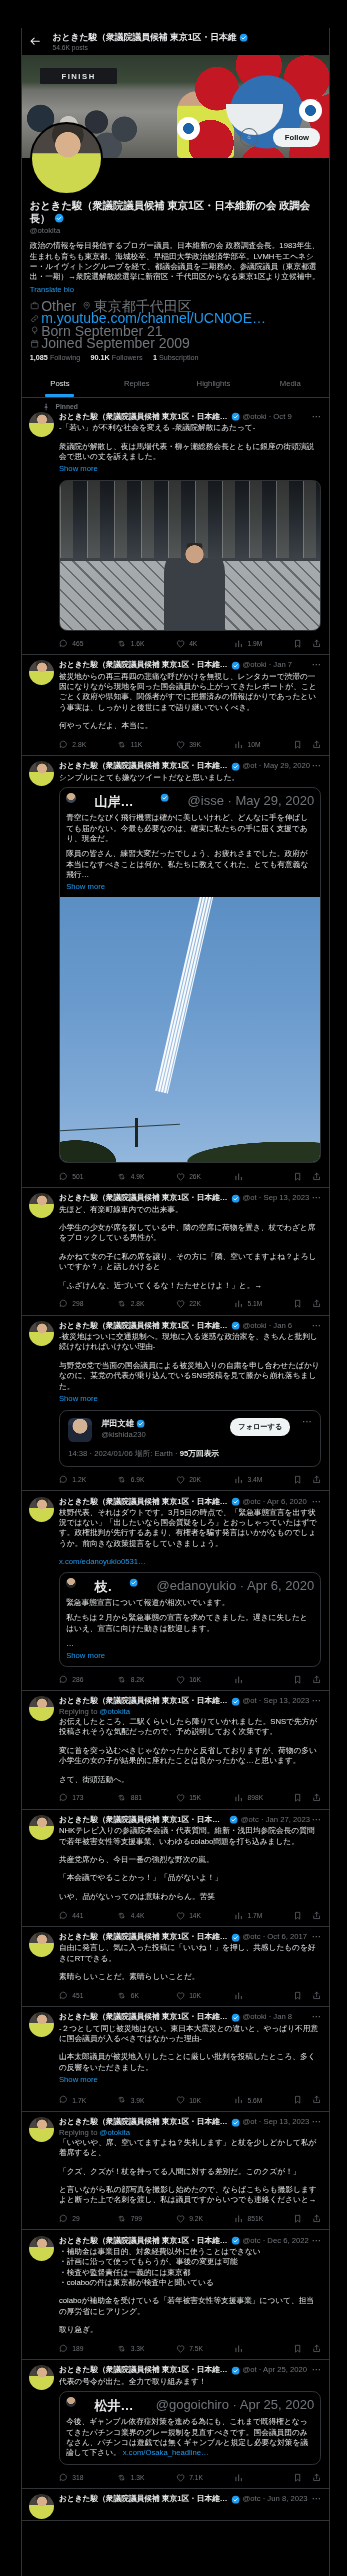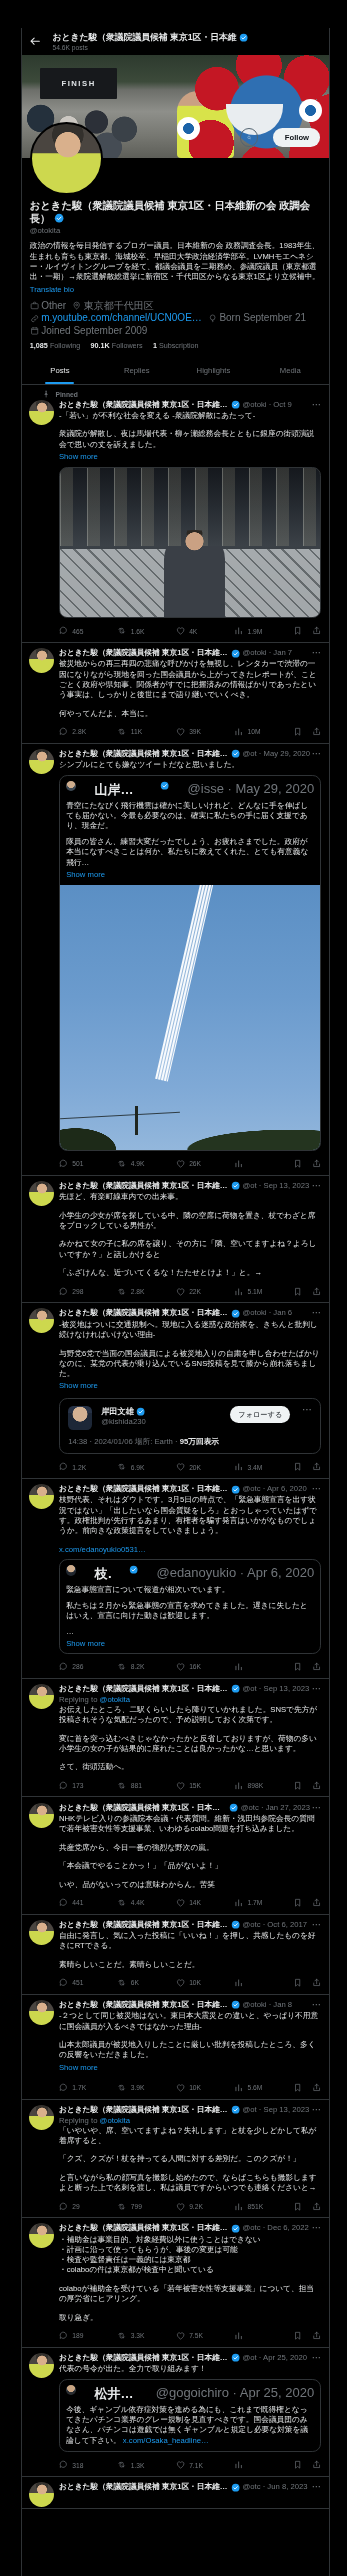--- a/index.html
+++ b/index.html
@@ -10,21 +10,21 @@
   
   .hdr{height:27px;display:flex;align-items:center;gap:11.3px;padding:0 7.2px;margin-top:28px;}
   .backbtn{width:12.4px;height:12.4px;color:#e7e9ea;cursor:pointer;flex:none}
   .htitle{font-size:8.8px;font-weight:bold;white-space:nowrap;overflow:hidden;display:flex;align-items:center;gap:2.1px;max-width:268px}
   .hsub{font-size:6.7px;color:#71767b;margin-top:0.5px}
   .vbadge{display:inline-flex;width:9.3px;height:9.3px;flex:none}
   .vbadge svg{width:100%;height:100%}
   
   .cover{height:103px;position:relative;overflow:hidden;
     background:linear-gradient(180deg,#2d3a2e 0%,#3c4a3a 26%,#6d6f6a 34%,#8e8f8a 55%,#777872 78%,#5d5e58 100%);}
-  .cover .band{position:absolute;top:13.4px;left:18.5px;width:77px;height:31px;background:#17191c;color:#dfe3e6;font-weight:bold;font-size:7.7px;letter-spacing:1.5px;display:flex;align-items:center;justify-content:center;border-radius:1px;}
+  .cover .band{position:absolute;top:13.4px;left:18.5px;width:77px;height:16px;background:#17191c;color:#dfe3e6;font-weight:bold;font-size:7.7px;letter-spacing:1.5px;display:flex;align-items:center;justify-content:center;border-radius:1px;}
   .cover .crowd{position:absolute;left:0;top:31px;width:155px;height:72px;
     background:radial-gradient(circle at 12% 45%,#24303c 0 13.4px,transparent 14px),radial-gradient(circle at 30% 55%,#ccc8c2 0 9.3px,transparent 9.8px),radial-gradient(circle at 48% 50%,#2c3038 0 11.3px,transparent 12px),radial-gradient(circle at 66% 60%,#3a4148 0 12.4px,transparent 13px),radial-gradient(circle at 22% 80%,#20262e 0 15.5px,transparent 16px),radial-gradient(circle at 55% 85%,#454c54 0 14.4px,transparent 15px);}
   .cover .runner{position:absolute;left:155px;top:36px;width:57px;height:67px;border-radius:20.6px 20.6px 4.1px 4.1px;background:linear-gradient(180deg,#caa183 0 14.4px,#d8e34a 15px 100%);}
   .cover .mascot{position:absolute;right:-15.5px;top:-5.2px;width:155px;height:129px;
     background:radial-gradient(circle at 50% 48%,#2f6fb2 0 36px,transparent 37px),radial-gradient(circle at 18% 30%,#c41724 0 21.6px,transparent 22px),radial-gradient(circle at 45% 12%,#c41724 0 23px,transparent 23px),radial-gradient(circle at 76% 22%,#c41724 0 23px,transparent 23px),radial-gradient(circle at 92% 52%,#c41724 0 23px,transparent 23px),radial-gradient(circle at 80% 82%,#c41724 0 24px,transparent 24px),radial-gradient(circle at 48% 92%,#c41724 0 24px,transparent 24px),radial-gradient(circle at 14% 72%,#c41724 0 23px,transparent 23px);}
   .cover .smile{position:absolute;right:46px;top:49px;width:57px;height:31px;border-radius:0 0 62px 62px;background:#e9edf0;}
   .cover .eye{position:absolute;width:23px;height:23px;border-radius:50%;background:radial-gradient(circle at 50% 50%,#1b63a8 0 5.2px,#fff 5.7px 100%);}
   
   .pf{padding:0 8.2px;position:relative}
   .bigavatar{width:69px;height:69px;border-radius:50%;border:2.1px solid #000;margin-top:-36px;position:relative;z-index:2;
@@ -32,21 +32,21 @@
   .pfactions{position:absolute;right:8.2px;top:6.2px;display:flex;gap:15px;align-items:center}
   .circbtn{width:18.5px;height:18.5px;border-radius:50%;border:0.5px solid #536471;display:flex;align-items:center;justify-content:center;color:#eff3f4;background:transparent;cursor:pointer}
   .circbtn svg{width:9.3px;height:9.3px}
   .followbtn{height:18.5px;padding:0 11.3px;border-radius:9.3px;background:#eff3f4;color:#0f1419;font-weight:bold;font-size:7.7px;display:flex;align-items:center;border:none;cursor:pointer}
   .pname-big{font-size:10.3px;font-weight:800;line-height:13px;margin-top:5.2px;display:inline}
   .namewrap{margin-top:4.1px}
   .namewrap .vbadge{width:10.3px;height:10.3px;vertical-align:-1.5px;margin-left:1px}
   .handle-big{color:#71767b;font-size:7.7px;margin-top:1px}
   .bio{font-size:7.7px;line-height:10.3px;margin-top:6.2px;white-space:pre-wrap}
   .translate{color:#1d9bf0;font-size:7.7px;margin-top:2.1px;cursor:pointer;display:inline-block}
-  .metas{margin-top:6.2px;color:#71767b;font-size:10px;line-height:12.4px;display:flex;flex-wrap:wrap;column-gap:6.2px;align-items:center}
+  .metas{margin-top:6.2px;color:#71767b;font-size:14px;line-height:12.4px;display:flex;flex-wrap:wrap;column-gap:6.2px;align-items:center}
   .meta-it{display:inline-flex;align-items:center;gap:2.1px}
   .meta-it svg{width:9.3px;height:9.3px}
   .meta-link{color:#1d9bf0;cursor:pointer}
   .counts{margin-top:4px;display:flex;gap:10.3px;font-size:7.2px;color:#71767b}
   .counts b{color:#e7e9ea;font-weight:bold;margin-right:2.1px}
   .counts .cnt{cursor:pointer}
   
   .tabs{display:flex;margin-top:7.2px;border-bottom:0.5px solid #2f3336;height:27px}
   .tab{flex:1;display:flex;align-items:center;justify-content:center;color:#71767b;font-size:7.7px;position:relative;cursor:pointer}
   .tab.active{color:#e7e9ea;font-weight:normal}
@@ -86,21 +86,21 @@
   .av-kishida{background:radial-gradient(circle at 50% 34%,#d4b294 0 7.2px,transparent 7.7px),linear-gradient(180deg,#273246 0 30%,#1d2737 31% 100%)}
   .av-edano{background:radial-gradient(circle at 50% 32%,#cfae8e 0 3.6px,transparent 4.1px),linear-gradient(180deg,#2c3440 0 55%,#20262e 56% 100%)}
   .av-matsui{background:radial-gradient(circle at 50% 32%,#c9a583 0 3.6px,transparent 4.1px),linear-gradient(180deg,#3c4046 0 55%,#2a2d31 56% 100%)}
   
   .q.embed .qpad{padding:7.2px 8.2px 6.2px}
   .q.embed .ehead{display:flex;align-items:flex-start;gap:9px}
   .q.embed .eav{width:24px;height:24px;border-radius:5.2px;flex:none}
   .q.embed .enames{flex:1;min-width:0}
   .q.embed .ename{font-weight:bold;font-size:8.2px;display:flex;align-items:center;gap:2.1px}
   .q.embed .ehandle{color:#71767b;font-size:7.7px;margin-top:0.5px}
-  .q.embed .efollow{height:17.5px;padding:0 8.2px;border-radius:8.8px;background:#eff3f4;color:#0f1419;font-weight:normal;font-size:7.2px;border:none;display:flex;align-items:center;flex:none;cursor:pointer}
+  .q.embed .efollow{height:17.5px;padding:0 8.2px;border-radius:8.8px;background:#eff3f4;color:#0f1419;font-weight:bold;font-size:7.2px;border:none;display:flex;align-items:center;flex:none;cursor:pointer}
   .q.embed .emore{color:#71767b;font-weight:bold;letter-spacing:0.5px;margin-left:3.1px}
   .q.embed .qbody{font-size:12px;line-height:17.5px;margin-top:7.2px}
   .q.embed .qbody .bp{margin:0 0 7.2px}
   .efoot{color:#71767b;font-size:7.7px;margin-top:7.2px}
   .efoot b{color:#e7e9ea}
   
   .media{border:0.5px solid #2f3336;border-radius:8.2px;overflow:hidden;position:relative;margin:3.1px 0;cursor:pointer}
   .m-speech{height:149px;background:linear-gradient(180deg,#15181d 0%,#262b31 26%,#3b4147 52%,#23262b 100%)}
   .m-speech .glass{position:absolute;top:0;left:0;right:0;height:52%;
      background:repeating-linear-gradient(90deg,rgba(222,226,218,.28) 0 1px,transparent 1px 27px),repeating-linear-gradient(90deg,rgba(255,244,200,.12) 0 13.4px,transparent 13.4px 27px)}

